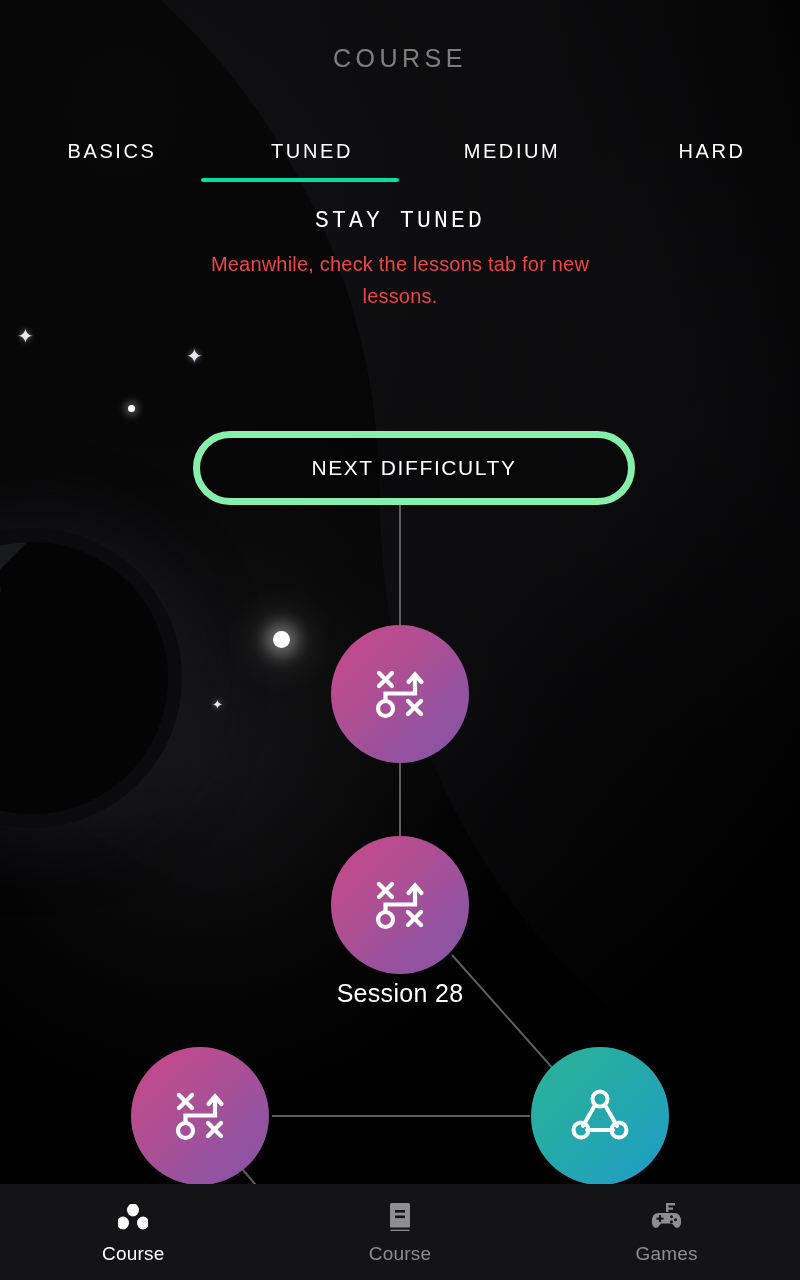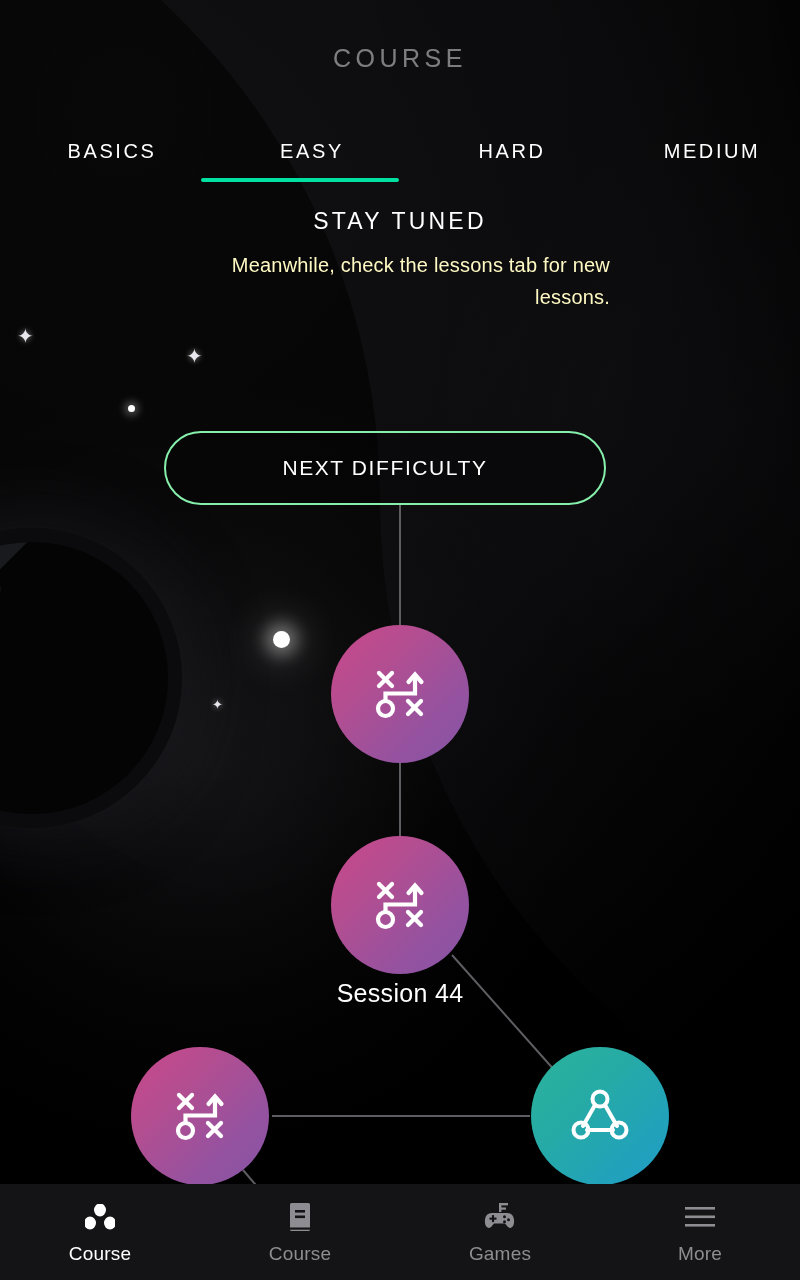--- a/index.html
+++ b/index.html
@@ -125,37 +125,38 @@
   
   .banner {
     position:absolute; top:208px; left:0; width:100%;
     text-align:center;
     z-index:5;
   }
   .banner-title {
     color:#ffffff;
     font-size:23px;
     letter-spacing:3.2px;
+    font-family:Liberation Mono, monospace;
   }
   .banner-sub {
     margin-top:14px;
-    color:#fef9c3;
+    color:#ef4444;
     font-size:20px;
     line-height:32px;
     letter-spacing:.2px;
     width:420px;
-    margin-left:auto; margin-right:auto;text-align:right;
+    margin-left:auto; margin-right:auto;
   }
 
   
   .next-diff-btn {
     position:absolute;
-    left:164px; top:431px;
+    left:193px; top:431px;
     width:442px; height:74px;
-    border:2px solid #86efac;
+    border:7px solid #86efac;
     border-radius:37px;
     background:rgba(0,0,0,0.25);
     color:#ffffff;
     font-size:21px;
     letter-spacing:1.6px;
     display:flex; align-items:center; justify-content:center;
     cursor:pointer;
     z-index:6;
   }
 
@@ -260,29 +261,29 @@
   </div>
 
   <div class="page-title">COURSE</div>
 
   <div class="tabs">
     <div class="tab">
       <span>BASICS</span>
       <span class="tab-underline"></span>
     </div>
     <div class="tab active">
-      <span>EASY</span>
+      <span>TUNED</span>
+      <span class="tab-underline"></span>
+    </div>
+    <div class="tab">
+      <span>MEDIUM</span>
       <span class="tab-underline"></span>
     </div>
     <div class="tab">
       <span>HARD</span>
-      <span class="tab-underline"></span>
-    </div>
-    <div class="tab">
-      <span>MEDIUM</span>
       <span class="tab-underline"></span>
     </div>
   </div>
 
   <div class="banner">
     <div class="banner-title">STAY TUNED</div>
     <div class="banner-sub">Meanwhile, check the lessons tab for new lessons.</div>
   </div>
 
   <div class="next-diff-btn">
@@ -321,21 +322,21 @@
         <line x1="10" y1="10" x2="23" y2="23"></line>
         <line x1="23" y1="10" x2="10" y2="23"></line>
         <line x1="39" y1="38" x2="52" y2="51"></line>
         <line x1="52" y1="38" x2="39" y2="51"></line>
         <circle cx="16.5" cy="45.5" r="7.5"></circle>
         <path d="M 16.5 38 L 16.5 30.5 L 46 30.5 L 46 12.5"></path>
         <path d="M 39.5 19 L 46 11.5 L 52.5 19"></path>
       </g>
     </svg>
   </div>
-  <div class="node-label" style="left:240px; top:979px;">Session 44</div>
+  <div class="node-label" style="left:240px; top:979px;">Session 28</div>
 
   <div class="node purple" style="left:131px; top:1047px;">
     <svg width="62" height="62" viewBox="0 0 62 62">
       <g stroke="#ffffff" stroke-width="4.2" stroke-linecap="round" fill="none">
         <line x1="10" y1="10" x2="23" y2="23"></line>
         <line x1="23" y1="10" x2="10" y2="23"></line>
         <line x1="39" y1="38" x2="52" y2="51"></line>
         <line x1="52" y1="38" x2="39" y2="51"></line>
         <circle cx="16.5" cy="45.5" r="7.5"></circle>
         <path d="M 16.5 38 L 16.5 30.5 L 46 30.5 L 46 12.5"></path>
@@ -393,25 +394,15 @@
           <rect x="6.5" y="15.6" width="7" height="2.1" fill="#141416"></rect>
           <rect x="8.95" y="13.1" width="2.1" height="7" fill="#141416"></rect>
           <circle cx="21.5" cy="14.8" r="1.5" fill="#141416"></circle>
           <circle cx="25.5" cy="17.8" r="1.5" fill="#141416"></circle>
           <circle cx="21.5" cy="19.8" r="1.5" fill="#141416"></circle>
         </svg>
       </div>
       <div class="nav-label">Games</div>
     </div>
 
-    <div class="nav-item">
-      <div class="nav-icon">
-        <svg width="32" height="22" viewBox="0 0 32 22">
-          <rect x="1" y="1" width="30" height="2.6" fill="#8d8d92"></rect>
-          <rect x="1" y="9.5" width="30" height="2.6" fill="#8d8d92"></rect>
-          <rect x="1" y="18" width="30" height="2.6" fill="#8d8d92"></rect>
-        </svg>
-      </div>
-      <div class="nav-label">More</div>
-    </div>
 
   </div>
 </div>
 
 </body></html>

